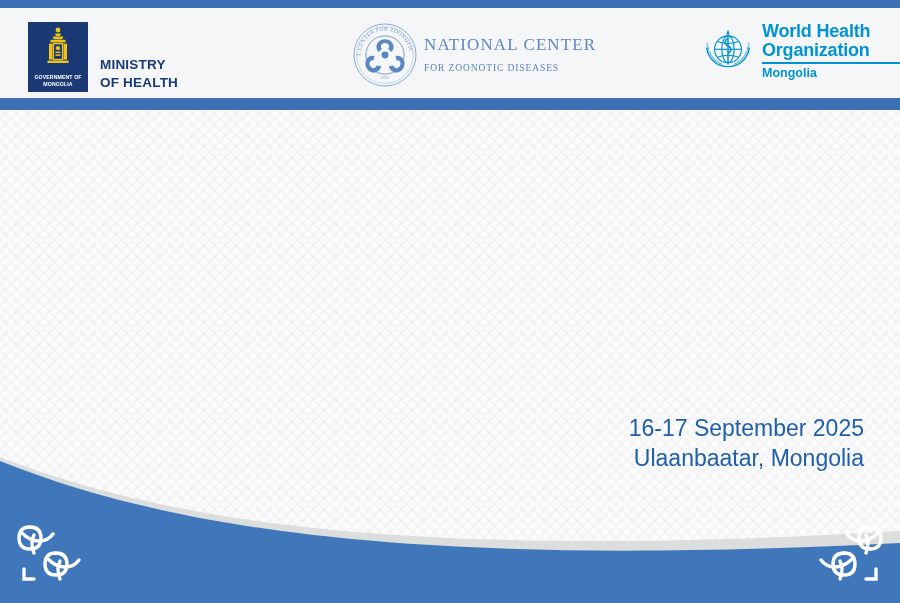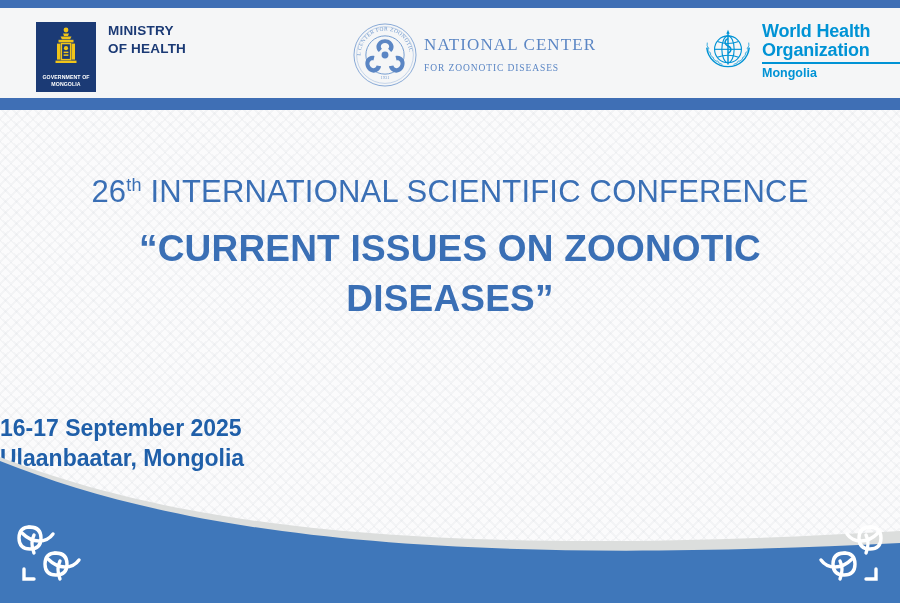--- a/index.html
+++ b/index.html
@@ -50,23 +50,23 @@
   .header-divider {
     position: absolute;
     left: 0; top: 98px;
     width: 900px; height: 12px;
     background: #3f6fb5;
   }
 
   
   .moh-logo {
     position: absolute;
-    left: 36px; top: 22px;
-    display: flex;
-    align-items: flex-start;
+    left: 28px; top: 22px;
+    display: flex;
+    align-items: flex-end;
   }
   .moh-emblem {
     width: 60px; height: 70px;
     background: #1b3a75;
     position: relative;
     display: flex;
     flex-direction: column;
     align-items: center;
     justify-content: flex-start;
   }
@@ -173,22 +173,21 @@
     line-height: 50px;
     letter-spacing: 0.2px;
     margin-top: 10px;
   }
 
   
   .meta-block {
     position: absolute;
     left: 0; top: 413px;
     width: 864px;
-    text-align: left;
-    font-weight: bold;
+    text-align: right;
   }
   .meta-line {
     color: #1f5fa9;
     font-size: 23px;
     line-height: 30px;
   }
 
   
   .wave-wrap {
     position: absolute;
@@ -301,27 +300,20 @@
     <div class="who-name">
       <span class="wl1">World Health</span>
       <span class="wl2">Organization</span>
       <div class="who-rule"></div>
       <span class="wl3">Mongolia</span>
     </div>
   </div>
 
   <div class="header-divider"></div>
 
-  <div class="title-block">
-    <div class="conf-line"><span>26</span><sup>th</sup><span> INTERNATIONAL SCIENTIFIC CONFERENCE</span></div>
-    <div class="theme-line">
-      <div>“CURRENT ISSUES ON ZOONOTIC</div>
-      <div>DISEASES”</div>
-    </div>
-  </div>
 
   <div class="meta-block">
     <div class="meta-line">16-17 September 2025</div>
     <div class="meta-line">Ulaanbaatar, Mongolia</div>
   </div>
 
   <div class="wave-wrap">
     <svg width="900" height="160" viewBox="0 0 900 160" preserveAspectRatio="none">
       <path d="M0,14 C180,84 430,116 900,88 L900,160 L0,160 Z" fill="#dcdedd"></path>
       <path d="M0,18 C180,90 430,124 900,100 L900,160 L0,160 Z" fill="#3f77ba"></path>

